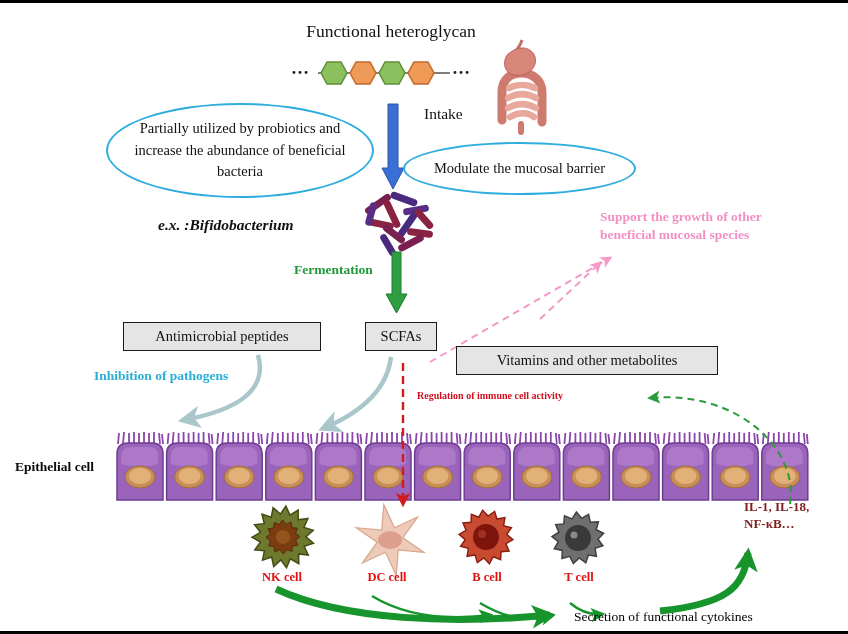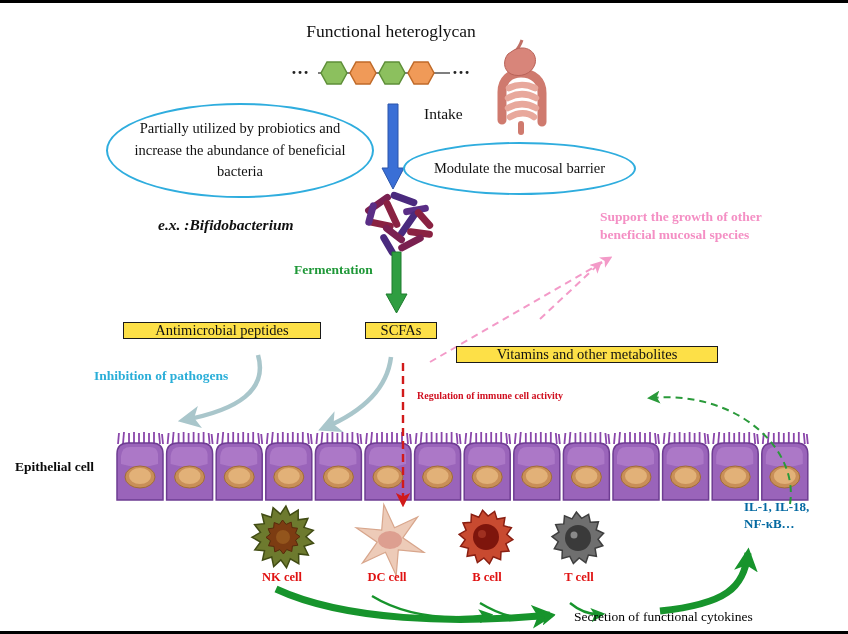--- a/index.html
+++ b/index.html
@@ -15,36 +15,36 @@
   .dots.l{left:291px;top:58px;}
   .dots.r{left:452px;top:58px;}
   .intake{left:424px;top:105px;font-size:15.5px;}
   .bubble{position:absolute;border:2px solid #2fadde;border-radius:50%;background:transparent;
           display:flex;align-items:center;justify-content:center;text-align:center;
           box-sizing:border-box;font-family:"Liberation Serif",serif;color:#111;}
   .bubble.left{left:106px;top:103px;width:268px;height:95px;font-size:14.5px;padding:0 24px;line-height:1.5;}
   .bubble.right{left:403px;top:142px;width:233px;height:53px;font-size:14.5px;padding:0 8px;}
   .bifido{left:158px;top:216px;font-size:15.5px;font-weight:bold;font-style:italic;}
   .fermentation{left:294px;top:262px;font-size:13.5px;font-weight:bold;color:#1f9838;}
-  .box{position:absolute;border:1.3px solid #1a1a1a;background:#fde047;height:17px;box-sizing:border-box;
+  .box{position:absolute;border:1.3px solid #1a1a1a;background:#e5e5e5;height:29px;box-sizing:border-box;
        display:flex;align-items:center;justify-content:center;font-size:14.5px;color:#111;
        font-family:"Liberation Serif",serif;}
   .box.anti{left:123px;top:322px;width:198px;}
   .box.scfas{left:365px;top:322px;width:72px;}
   .box.vit{left:456px;top:322px;width:262px;margin-top:24px;}
   .pink-note{left:600px;top:208px;width:200px;font-size:13.5px;font-weight:bold;color:#f48fc4;line-height:1.35;}
   .inhibition{left:94px;top:368px;font-size:13.5px;font-weight:bold;color:#2aaed8;}
   .regulation{left:417px;top:390px;font-size:10px;font-weight:bold;color:#d01020;}
   .epithelial{left:15px;top:459px;font-size:13.5px;font-weight:bold;color:#0a0a0a;}
   .cell-label{font-size:12.5px;font-weight:bold;color:#e01212;width:72px;text-align:center;}
   .cl-nk{left:246px;top:570px;}
   .cl-dc{left:351px;top:570px;}
   .cl-b{left:451px;top:570px;}
   .cl-t{left:543px;top:570px;}
-  .cytokines{left:744px;top:499px;width:104px;font-size:13px;font-weight:bold;color:#0369a1;
+  .cytokines{left:744px;top:499px;width:104px;font-size:13px;font-weight:bold;color:#7f1d1d;
              white-space:pre-line;line-height:1.3;}
   .secretion{left:574px;top:609px;font-size:13.5px;font-weight:normal;color:#000000;}
 </style>
 </head>
 <body>
 
 <div class="stage">
 
   <div class="edge top"></div>
   <div class="edge bottom"></div>

